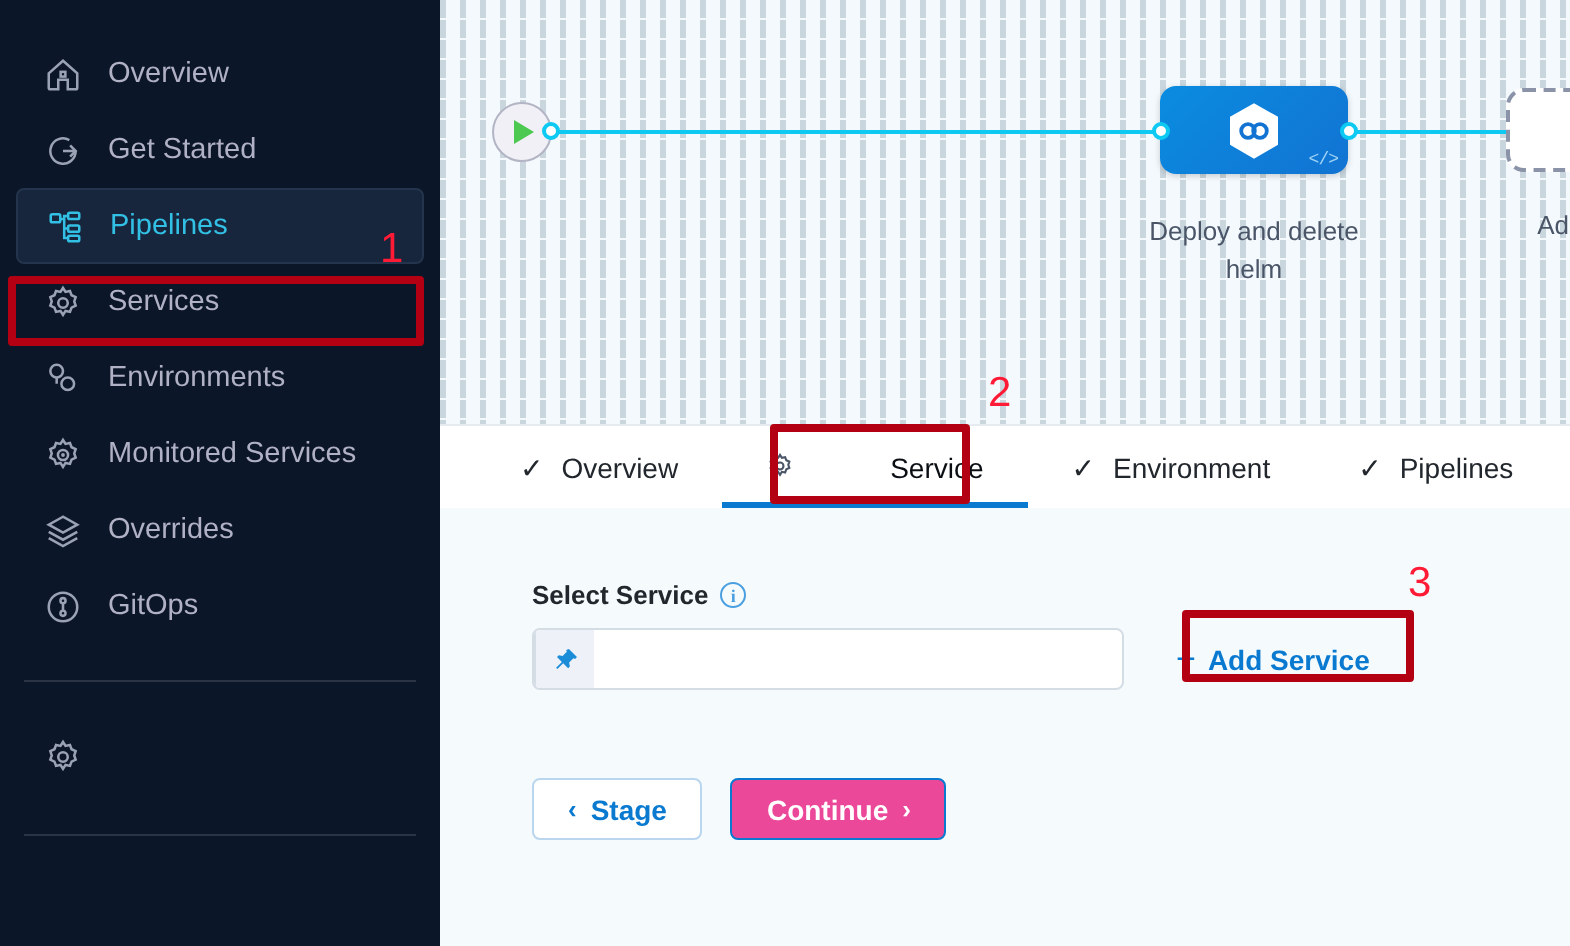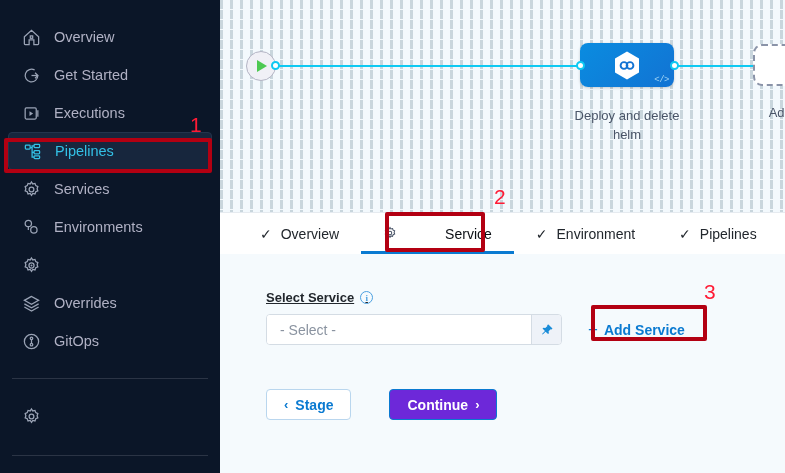--- a/index.html
+++ b/index.html
@@ -213,21 +213,20 @@
     padding: 36px 0 0 46px;
   }
   .field-label {
     font-size: 13px;
     font-weight: 700;
     color: #22272d;
     display: flex;
     align-items: center;
     gap: 6px;
     margin-bottom: 9px;
-    text-decoration: underline;
   }
   .info-i {
     width: 13px; height: 13px;
     border-radius: 50%;
     border: 1.3px solid #4a9fe0;
     color: #4a9fe0;
     font-size: 9px;
     font-weight: 700;
     display: inline-flex;
     align-items: center;
@@ -282,21 +281,21 @@
     border-radius: 4px;
     display: inline-flex;
     align-items: center;
     gap: 7px;
     padding: 0 17px;
     font-size: 14px;
     font-weight: 700;
     cursor: pointer;
   }
   .btn-back { background: #fff; border: 1px solid #b9d6ee; color: #0a7ad1; }
-  .btn-continue { background: #6d28d9; border: 1px solid #0a7ad1; color: #fff; margin-left: 24px; }
+  .btn-continue { background: #ec4899; border: 1px solid #0a7ad1; color: #fff; }
   .caret { font-size: 13px; font-weight: 700; }
 
   
   .anno-box {
     position: absolute;
     border: 4px solid #b30012;
     border-radius: 2px;
     pointer-events: none;
     z-index: 50;
   }
@@ -331,30 +330,20 @@
       <span class="ico">
         <svg width="19" height="19" viewBox="0 0 24 24" fill="none" stroke="#9aa3b5" stroke-width="1.6">
           <path d="M20 12a8 8 0 1 1-4-6.9"></path>
           <path d="M12 12h8"></path>
           <path d="M16.5 8.5 20 12l-3.5 3.5"></path>
         </svg>
       </span>
       <span>Get Started</span>
     </div>
 
-    <div class="nav-item">
-      <span class="ico">
-        <svg width="19" height="19" viewBox="0 0 24 24" fill="none" stroke="#9aa3b5" stroke-width="1.6">
-          <rect x="4" y="5" width="14" height="14" rx="1.5"></rect>
-          <path d="M9.5 9 14 12l-4.5 3z" fill="#9aa3b5" stroke="none"></path>
-          <path d="M20 8v8"></path>
-        </svg>
-      </span>
-      <span>Executions</span>
-    </div>
 
     <div class="nav-item active">
       <span class="ico">
         <svg width="19" height="19" viewBox="0 0 24 24" fill="none" stroke="#33c0e5" stroke-width="1.6">
           <rect x="3" y="4" width="6" height="5" rx="1"></rect>
           <rect x="14" y="3" width="7" height="4" rx="1"></rect>
           <rect x="14" y="11" width="7" height="4" rx="1"></rect>
           <rect x="14" y="17.5" width="7" height="3.5" rx="1"></rect>
           <path d="M9 7h2.5v12H14M11.5 7V5H14M11.5 13H14"></path>
         </svg>
@@ -384,20 +373,21 @@
     </div>
 
     <div class="nav-item">
       <span class="ico">
         <svg width="19" height="19" viewBox="0 0 24 24" fill="none" stroke="#9aa3b5" stroke-width="1.6">
           <circle cx="12" cy="12" r="3.2"></circle>
           <circle cx="12" cy="12" r="1.2" fill="#9aa3b5" stroke="none"></circle>
           <path d="M12 2.5 13.6 5l2.8-.6 1 2.7 2.6 1.2-.9 2.7.9 2.7-2.6 1.2-1 2.7-2.8-.6L12 19.5 10.4 17l-2.8.6-1-2.7-2.6-1.2.9-2.7-.9-2.7 2.6-1.2 1-2.7 2.8.6z"></path>
         </svg>
       </span>
+      <span>Monitored Services</span>
     </div>
 
     <div class="nav-item">
       <span class="ico">
         <svg width="19" height="19" viewBox="0 0 24 24" fill="none" stroke="#9aa3b5" stroke-width="1.6">
           <path d="M12 3 3 8l9 5 9-5z"></path>
           <path d="M3 12.5 12 17.5 21 12.5"></path>
           <path d="M3 16.5 12 21.5 21 16.5"></path>
         </svg>
       </span>
@@ -497,21 +487,20 @@
 
     <div class="formpanel">
 
       <div class="field-label">
         <span>Select Service</span>
         <span class="info-i">i</span>
       </div>
 
       <div class="select-row">
         <div class="select-wrap">
-          <div class="select-box" placeholder="- Select -">- Select -</div>
           <div class="pin-btn">
             <svg width="14" height="14" viewBox="0 0 24 24" fill="#1a8cd8">
               <path d="M14.5 2.6 21.4 9.5l-1.6 1.6-1.5-.5-3.6 3.6.6 3.3-1.5 1.5-4.2-4.2-5 5-1.1-1.1 5-5-4.2-4.2 1.5-1.5 3.3.6 3.6-3.6-.5-1.5z"></path>
             </svg>
           </div>
         </div>
 
         <div class="add-service">
           <span class="pl">+</span>
           <span>Add Service</span>

